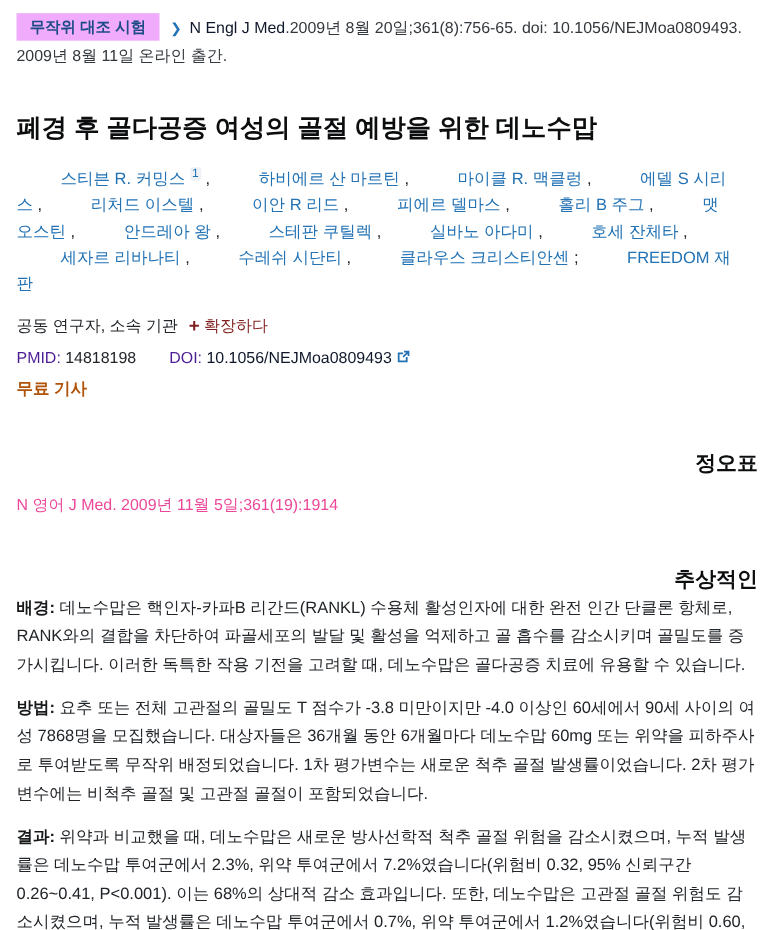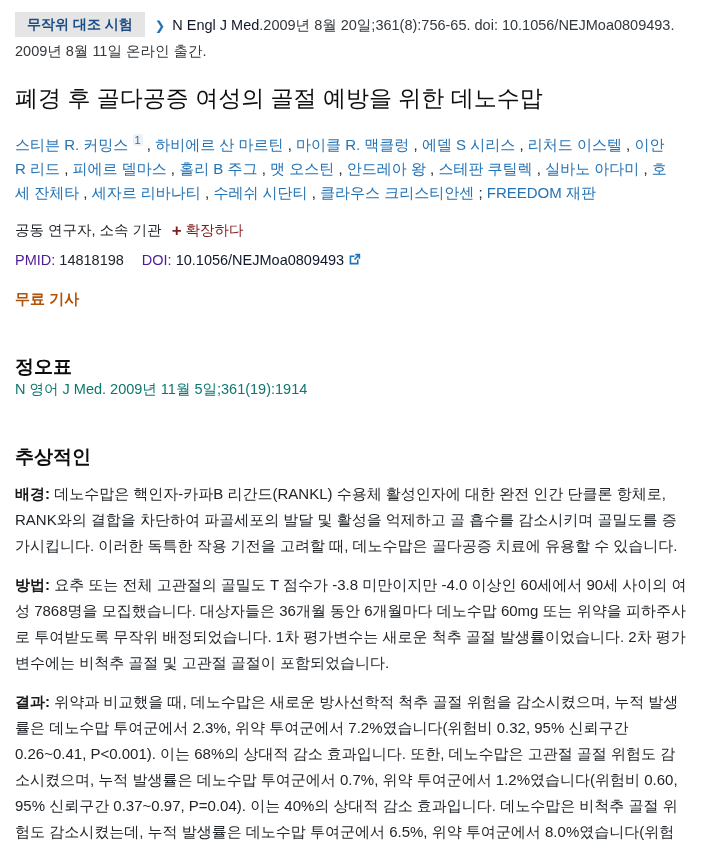--- a/index.html
+++ b/index.html
@@ -13,21 +13,21 @@
   .page { padding: 12px 16px 24px 15px; }
 
   
   .cite-head {
     font-size: 14.5px;
     line-height: 25px;
     color: #33383d;
   }
   .badge {
     display: inline-block;
-    background: #e5e5e5;
+    background: #f0abfc;
     color: #1b4c85;
     font-weight: bold;
     font-size: 14px;
     line-height: 1;
     padding: 5px 12px 6px;
     margin-right: 10px;
     cursor: pointer;
     vertical-align: 1px;
   }
   .chev {
@@ -35,34 +35,34 @@
     font-weight: bold;
     font-size: 12.5px;
     margin-right: 7px;
   }
   a.link { color: #0f172a; text-decoration: none; cursor: pointer; }
 
   
   h1.title {
     font-size: 23px;
     line-height: 1.35;
-    font-weight: normal;
+    font-weight: bold;
     color: #0c0d0e;
-    margin: 19px 0 0 0;
+    margin: 37px 0 0 0;
   }
 
   
   .authors {
     margin-top: 14px;
     font-size: 15px;
     line-height: 24px;
     color: #212529;
     max-width: 655px;
   }
-  .authors a.author-link { color: #2272b4; text-decoration: none; cursor: pointer; }
+  .authors a.author-link { color: #2272b4; text-decoration: none; cursor: pointer; margin-left: 40px; }
   .authors .author-sep { color: #212529; }
   sup.author-sup {
     color: #2272b4;
     font-size: 11px;
     padding: 0 2px;
     background: #eef2f6;
     border-radius: 2px;
     cursor: pointer;
   }
 
@@ -70,52 +70,54 @@
   .collab-row { margin-top: 16px; font-size: 14.5px; color: #212529; }
   .expand-btn {
     background: none; border: none; padding: 0; margin-left: 10px;
     font: inherit; color: #7f1d1d; cursor: pointer;
   }
   .expand-btn .plus { font-size: 17px; font-weight: bold; margin-right: 4px; vertical-align: -1px; }
 
   
   .ids-row { margin-top: 11px; font-size: 14.5px; color: #212529; }
   .id-label { color: #4c1d95; }
-  .id-group + .id-group { margin-left: 6px; padding-left: 12px; }
+  .id-group + .id-group { margin-left: 18px; padding-left: 12px; }
   .ext-icon { width: 13px; height: 13px; margin-left: 4px; vertical-align: -1px; fill: #2272b4; }
 
   
   .free {
-    margin-top: 22px;
+    margin-top: 10px;
     font-size: 15px;
     font-weight: bold;
     color: #b05308;
   }
 
   
   h2.section {
     font-size: 19px;
     font-weight: bold;
     color: #0c0d0e;
     margin: 45px 0 0 0;
+    text-align: right;
   }
   .erratum-cite {
+    margin-top: 16px;
     font-size: 14.5px;
-    color: #0f766e;
+    color: #ec4899;
   }
 
   
   .abs-p {
     font-size: 15px;
     line-height: 26px;
     margin: 13px 0 0 0;
     color: #212529;
     max-width: 674px;
   }
-  .abs-p.first { margin-top: 11px; }
+  .abs-p.first { margin-top: 0; }
   .abs-p b { color: #17191b; }
 </style>
 </head>
 <body>
 
 <div class="page">
 
   <div class="cite-head">
     <span class="badge">무작위 대조 시험</span><span class="chev">❯</span><a class="link">N Engl J Med</a><span>.2009년 8월 20일;361(8):756-65. doi: 10.1056/NEJMoa0809493. 2009년 8월 11일 온라인 출간.</span>
   </div>

